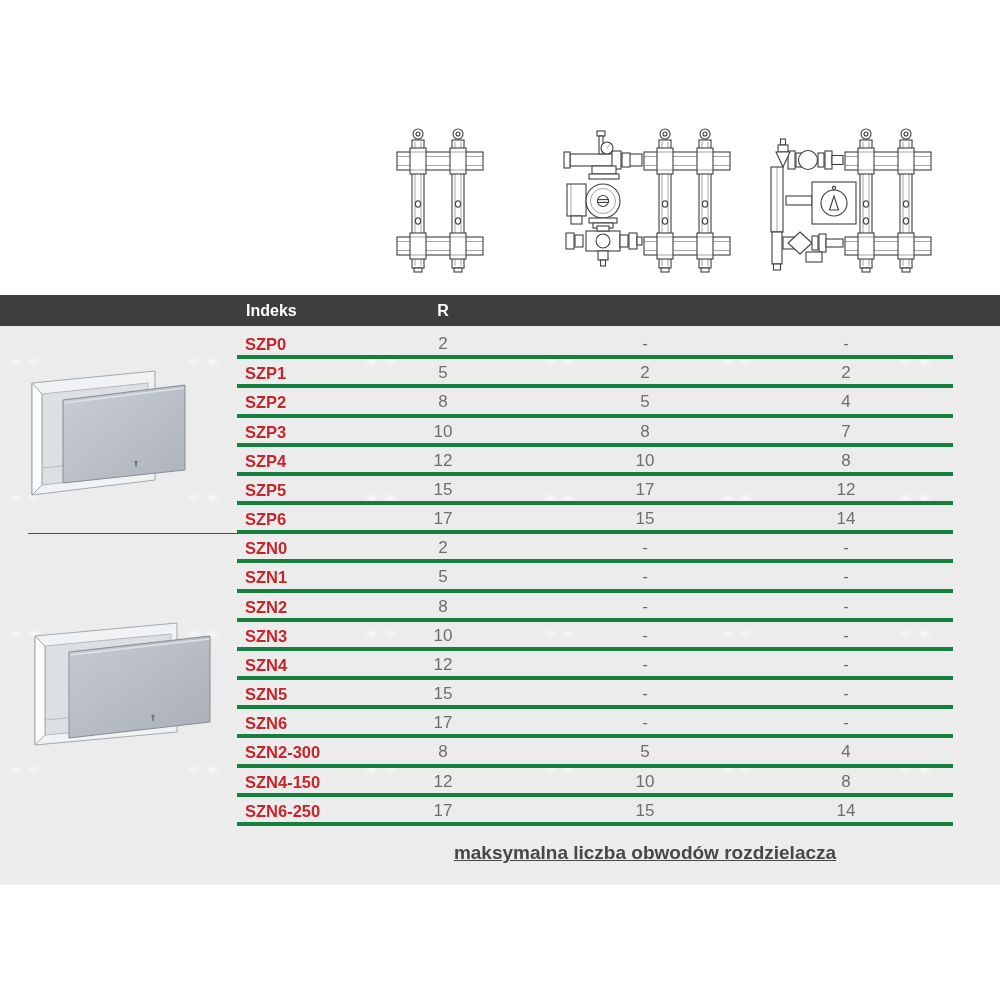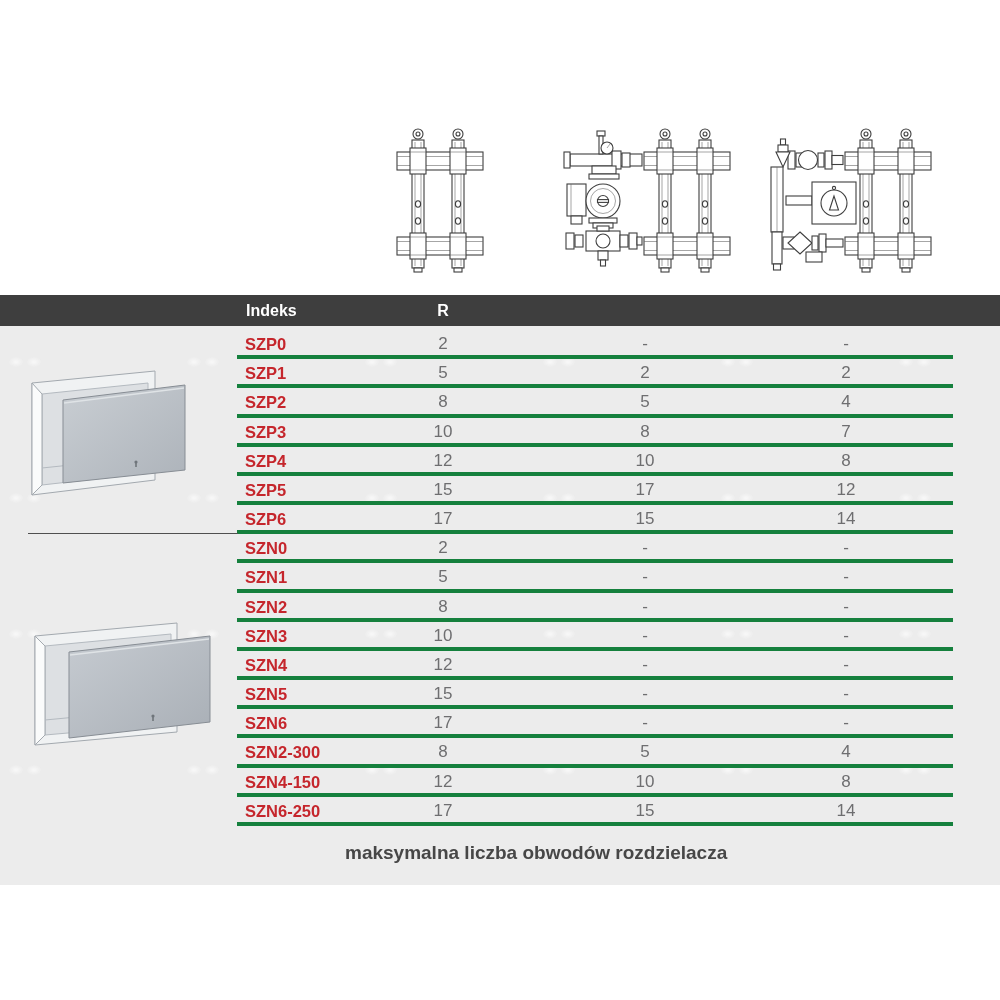--- a/index.html
+++ b/index.html
@@ -50,22 +50,22 @@
   .c-rgm1f{left:539px;width:140px;text-align:center;color:#6e6e70;}
   .divider-ext{position:absolute;left:28px;top:533px;width:210px;height:1px;background:#4f4f4f;}
 
   
   .product{position:absolute;}
   #cabinet-1{left:20px;top:358px;}
   #cabinet-2{left:25px;top:612px;}
 
   
   .caption{
-    position:absolute;left:345px;top:842px;width:600px;
-    font-size:19px;font-weight:bold;color:#474747;
+    position:absolute;left:345px;top:842px;width:600px;text-align:center;
+    font-size:19px;font-weight:bold;color:#474747;text-decoration:underline;
   }
 </style>
 </head>
 <body>
 
 <svg width="0" height="0" style="position:absolute">
   <defs>
     <g id="mframe">
 
       <rect class="ln" x="17" y="16" width="12" height="128"></rect>

